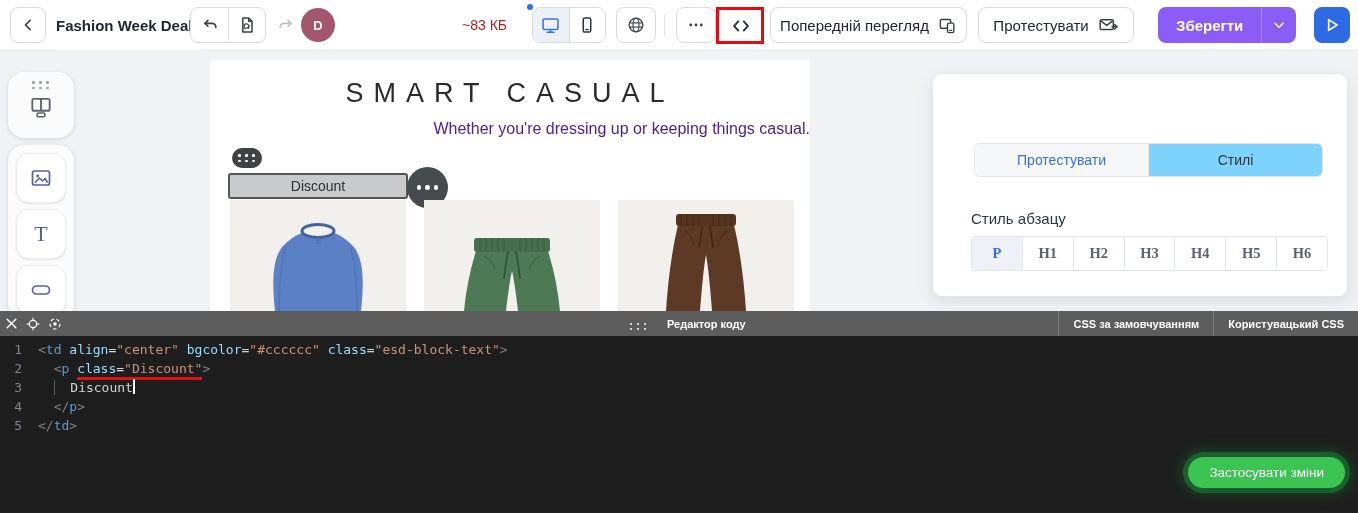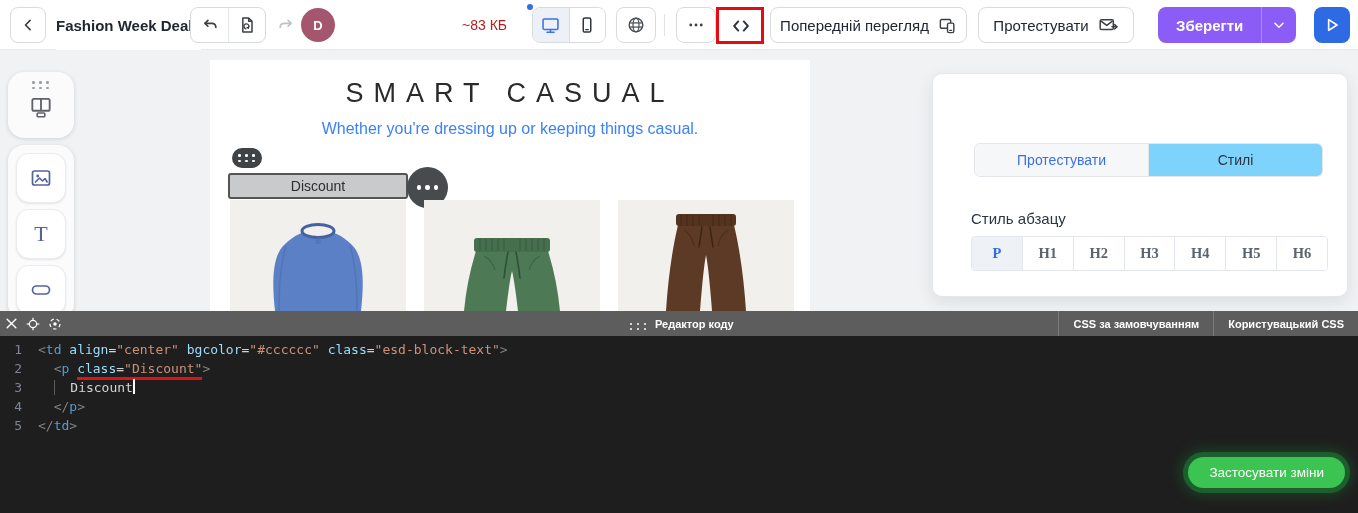--- a/index.html
+++ b/index.html
@@ -41,21 +41,21 @@
   .tool-card { position:absolute; background:#fbfbfc; border-radius:16px; box-shadow:0 1px 4px rgba(60,64,67,0.18); }
   .card-structures { left:8px; top:22px; width:66px; height:66px; display:flex; flex-direction:column; align-items:center; padding-top:9px; gap:5px; }
   .card-blocks { left:8px; top:95px; width:66px; height:175px; display:flex; flex-direction:column; align-items:center; padding-top:8px; gap:6px; }
   .dots-6 { display:grid; grid-template-columns:repeat(3,4px); grid-gap:3px; }
   .dots-6 i { width:2.5px; height:2.5px; border-radius:50%; background:#9aa0a6; }
   .blk-btn { width:50px; height:50px; background:#fff; border:1px solid #ececf0; border-radius:13px; box-shadow:0 1px 2px rgba(60,64,67,0.12); display:flex; align-items:center; justify-content:center; }
   .t-glyph { font-family:"Liberation Serif", serif; font-size:22px; color:#55639b; font-weight:500; }
 
   .email-canvas { position:absolute; left:210px; top:10px; width:600px; height:251px; background:#fff; }
   .email-heading { position:absolute; top:18px; left:0; width:100%; text-align:center; font-size:27px; letter-spacing:10px; color:#2a2a2a; font-weight:500; }
-  .email-sub { position:absolute; top:60px; left:0; width:100%; text-align:center; font-size:16px; color:#3b82f6; }
+  .email-sub { position:absolute; top:60px; left:0; width:100%; text-align:right; font-size:16px; color:#4c1d95; }
   .drag-pill { position:absolute; left:22px; top:88px; width:30px; height:20px; border-radius:10px; background:#3f4346; display:flex; align-items:center; justify-content:center; }
   .drag-pill .dots-6 i { background:#fff; }
   .discount-block { position:absolute; left:18px; top:113px; width:180px; height:26px; background:#c9cacb; border:2px solid #545454; border-radius:3px; display:flex; align-items:center; justify-content:center; font-size:14px; color:#2e2e2e; }
   .more-circle { position:absolute; left:197px; top:107px; width:41px; height:41px; border-radius:50%; background:#474b4e; display:flex; align-items:center; justify-content:center; gap:4px; }
   .more-circle i { width:4.5px; height:4.5px; border-radius:50%; background:#fff; }
   .product { position:absolute; top:140px; width:176px; height:111px; background:#f2f0ed; overflow:hidden; }
 
   
   .text-panel { position:absolute; left:932px; top:23px; width:416px; height:224px; background:#fff; border:1px solid #e4e7eb; border-radius:10px; box-shadow:0 5px 16px rgba(40,50,60,0.10); }
   .panel-header { position:relative; height:49px; border-bottom:1px solid #e8eaee; }
@@ -69,21 +69,21 @@
   .section-label { position:absolute; left:38px; top:136px; font-size:15px; color:#2c3543; }
   .pstyle-group { position:absolute; left:38px; top:162px; width:357px; height:35px; border:1px solid #e3e6ea; border-radius:4px; overflow:hidden; display:flex; }
   .pstyle { flex:1; display:flex; align-items:center; justify-content:center; background:#fff; font-family:"Liberation Serif", serif; font-size:14.5px; font-weight:700; color:#5a636e; }
   .pstyle + .pstyle { border-left:1px solid #e3e6ea; }
   .pstyle.active { background:#eef1f6; color:#2f6be4; }
 
   
   .code-editor { position:absolute; top:311px; left:0; width:1358px; height:202px; background:#1e1e1e; }
   .code-header { position:relative; height:25px; background:#5d5d5d; display:flex; align-items:center; }
   .ch-icon { width:22px; height:25px; display:flex; align-items:center; justify-content:center; }
-  .ch-title-group { position:absolute; left:630px; display:flex; align-items:flex-end; gap:7px; }
+  .ch-title-group { position:absolute; left:630px; display:flex; align-items:flex-end; gap:19px; }
   .ch-title-group .dots-6 i { background:#fff; width:2px; height:2px; }
   .ch-title { color:#fff; font-size:11px; font-weight:700; }
   .ch-tabs { position:absolute; right:0; top:0; height:25px; display:flex; }
   .ch-tab { height:25px; display:flex; align-items:center; justify-content:center; padding:0 14px; border-left:1px solid #7b7b7b; color:#fff; font-size:11px; font-weight:700; }
   .code-body { padding-top:4px; font-family:"DejaVu Sans Mono", monospace; font-size:13px; }
   .code-line { display:flex; height:19px; line-height:19px; }
   .ln { width:38px; text-align:right; padding-right:16px; color:#7d8590; flex:none; }
   .code-content { white-space:pre; color:#d4d4d4; }
   .tok.punct { color:#808080; }
   .tok.tag { color:#569cd6; }

